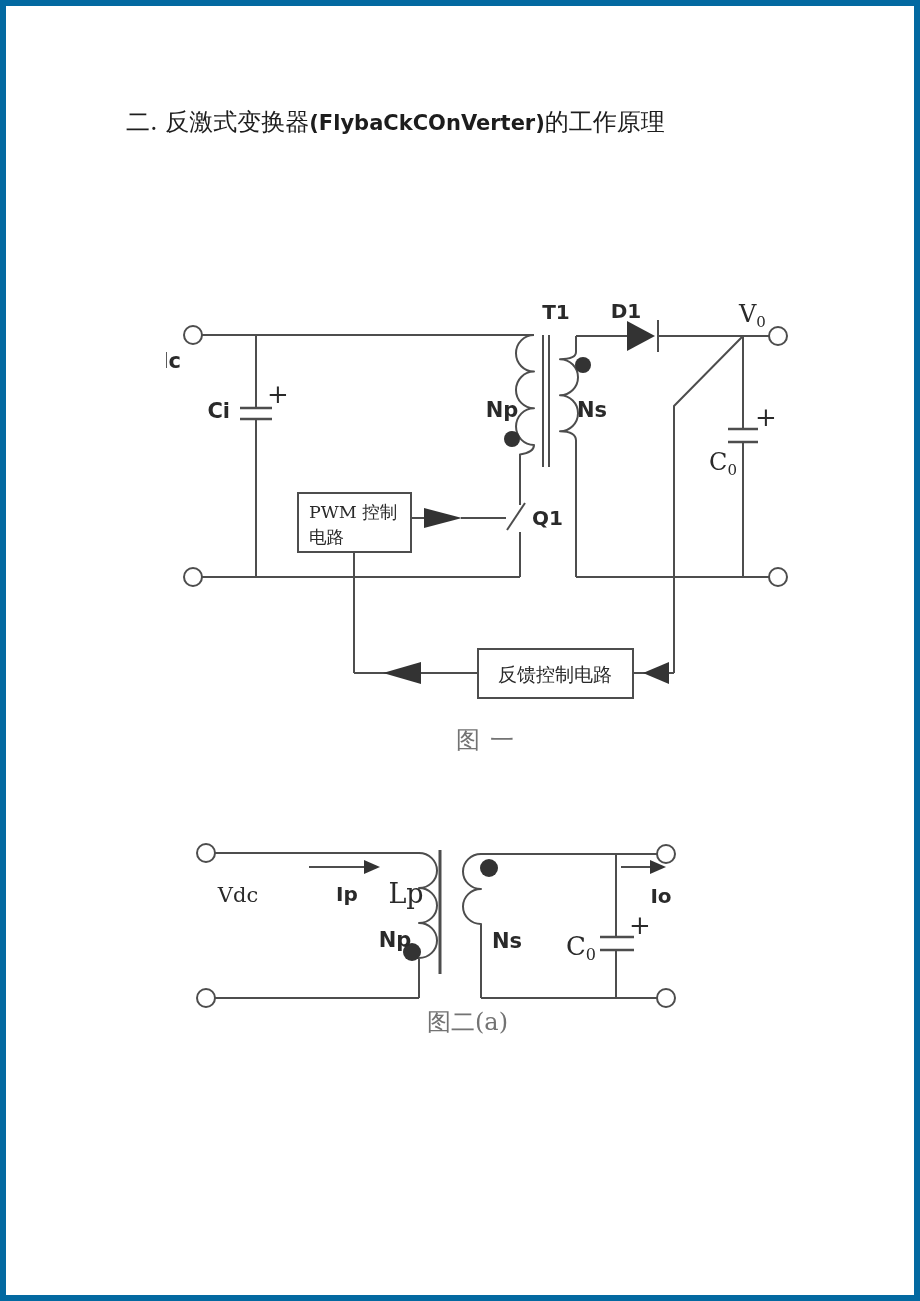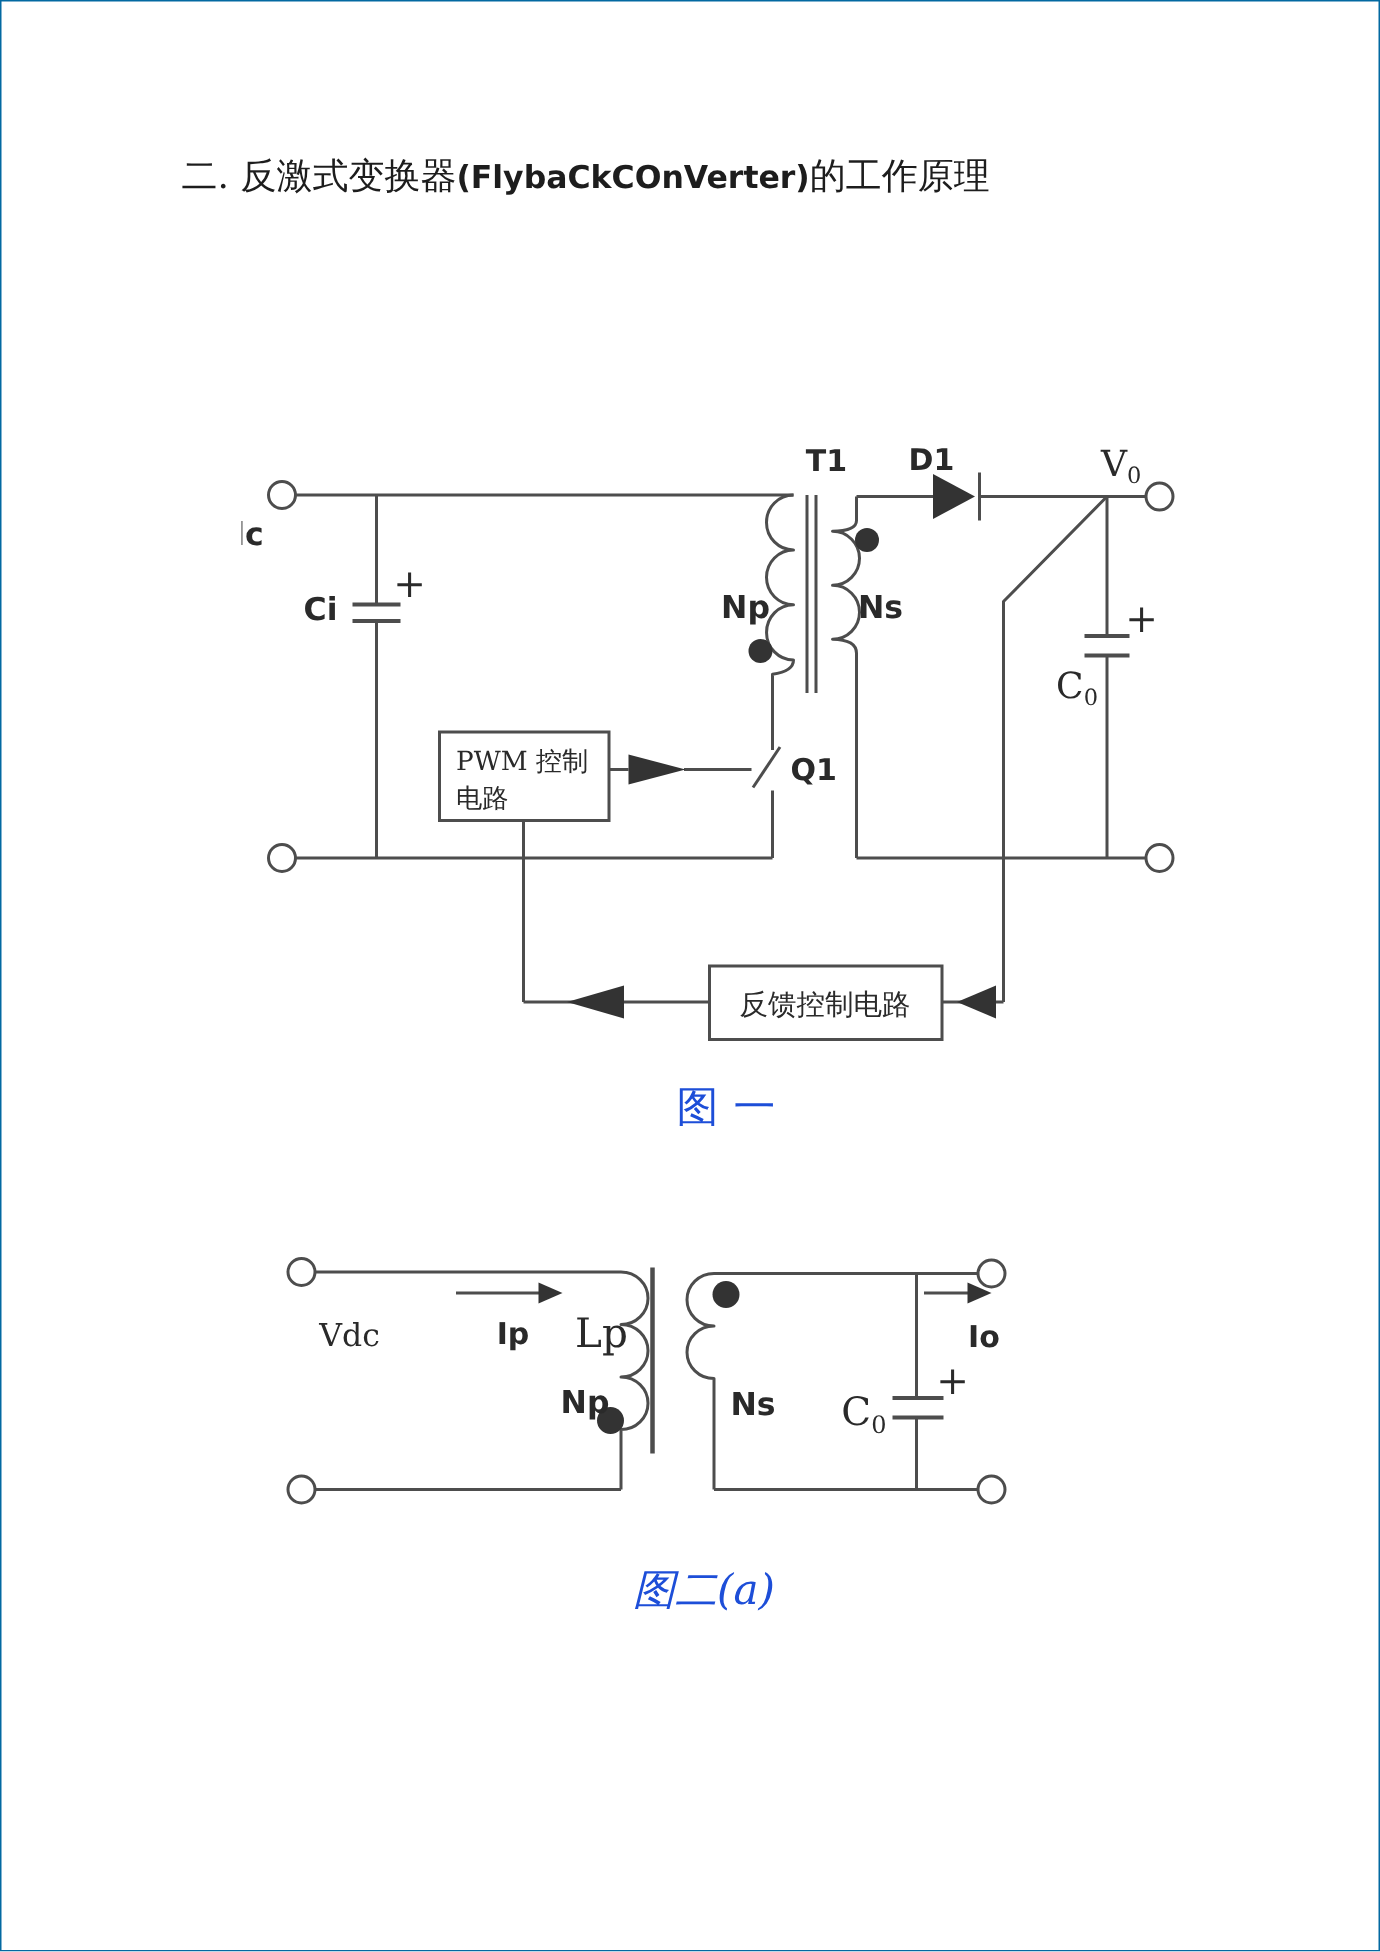--- a/index.html
+++ b/index.html
@@ -1,42 +1,42 @@
 <!DOCTYPE html>
 <html><head>
 <meta charset="utf-8">
 <style>
   html,body{margin:0;padding:0;background:#ffffff;}
   .page{
     position:relative;
     width:920px;height:1301px;
     background:#ffffff;
-    border:1px solid #0369a1;
+    border:6px solid #0369a1;
     box-sizing:border-box;
     overflow:hidden;
     font-family:"DejaVu Serif","Liberation Serif",serif;
     color:#1d1d1d;
   }
   .textline{
     position:absolute;
     font-size:24px;
     line-height:30px;
     white-space:nowrap;
     color:#1d1d1d;
   }
   .title-line{font-size:24px;}
   .latin-bold{
     font-family:"DejaVu Sans","Liberation Sans",sans-serif;
     font-weight:bold;
     font-size:21px;
   }
   .caption{
     position:absolute;
-    font-size:28px;
-    color:#1d4ed8;
+    font-size:24px;
+    color:#737373;
     white-space:nowrap;
   }
   svg{position:absolute;display:block;}
   svg text{
     font-family:"DejaVu Sans","Liberation Sans",sans-serif;
     font-weight:bold;
     fill:#2a2a2a;
   }
   svg text.serif{
     font-family:"DejaVu Serif","Liberation Serif",serif;
@@ -141,15 +141,15 @@
     <text class="serif" x="232" y="896" font-size="21" text-anchor="middle">Vdc</text>
     <text x="341" y="895" font-size="20" text-anchor="middle">Ip</text>
     <text class="serif" x="400" y="897" font-size="27" text-anchor="middle">Lp</text>
     <text x="389" y="941" font-size="21" text-anchor="middle">Np</text>
     <text x="501" y="942" font-size="21" text-anchor="middle">Ns</text>
     <text class="serif" x="590" y="949" font-size="26" text-anchor="end"><tspan>C</tspan><tspan font-size="16" dy="5">0</tspan></text>
     <text class="serif" x="634" y="928" font-size="26" text-anchor="middle">+</text>
     <text x="655" y="897" font-size="20" text-anchor="middle">Io</text>
   </svg>
 
-  <div class="caption" style="left:421px;top:1040px;font-style:italic;">图二(a)</div>
+  <div class="caption" style="left:421px;top:1000px;">图二(a)</div>
 
 </div>
 
 </body></html>

